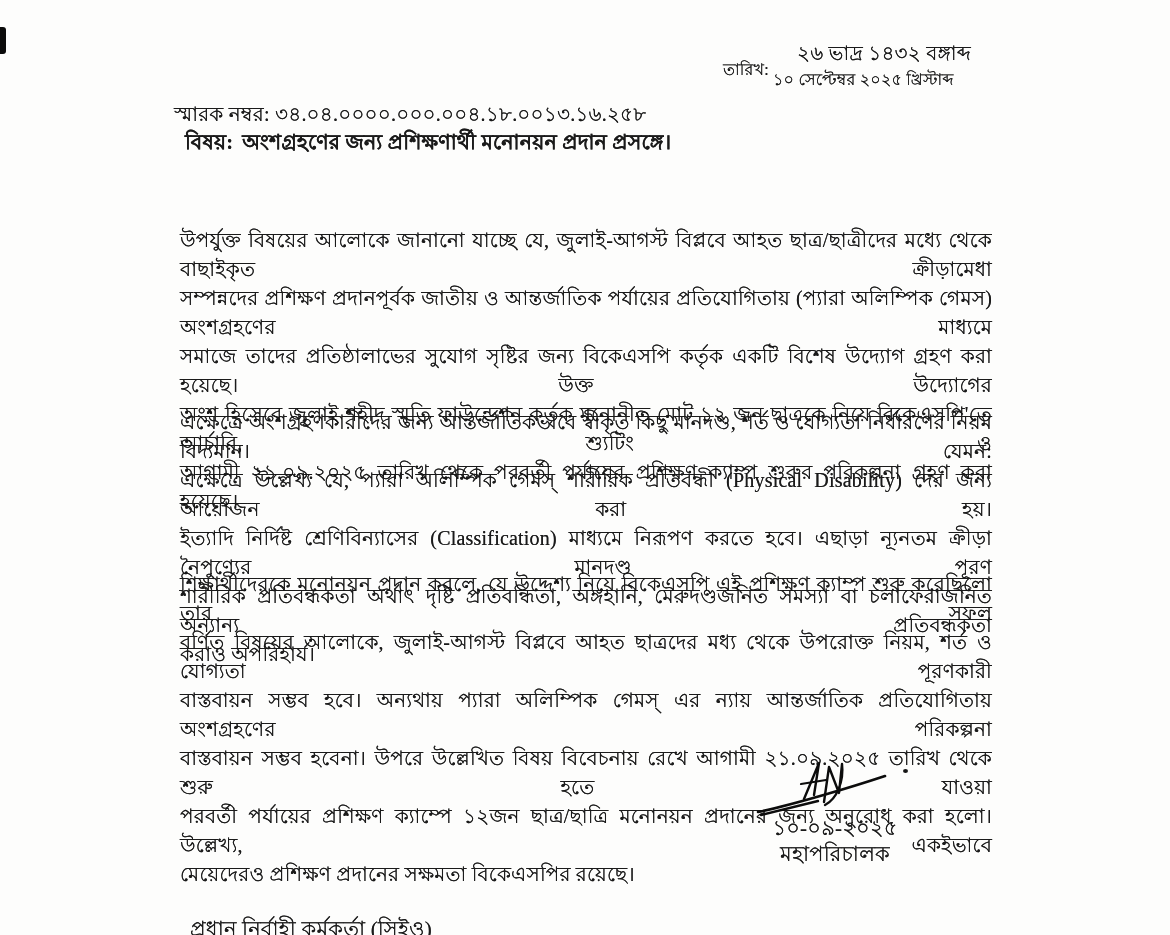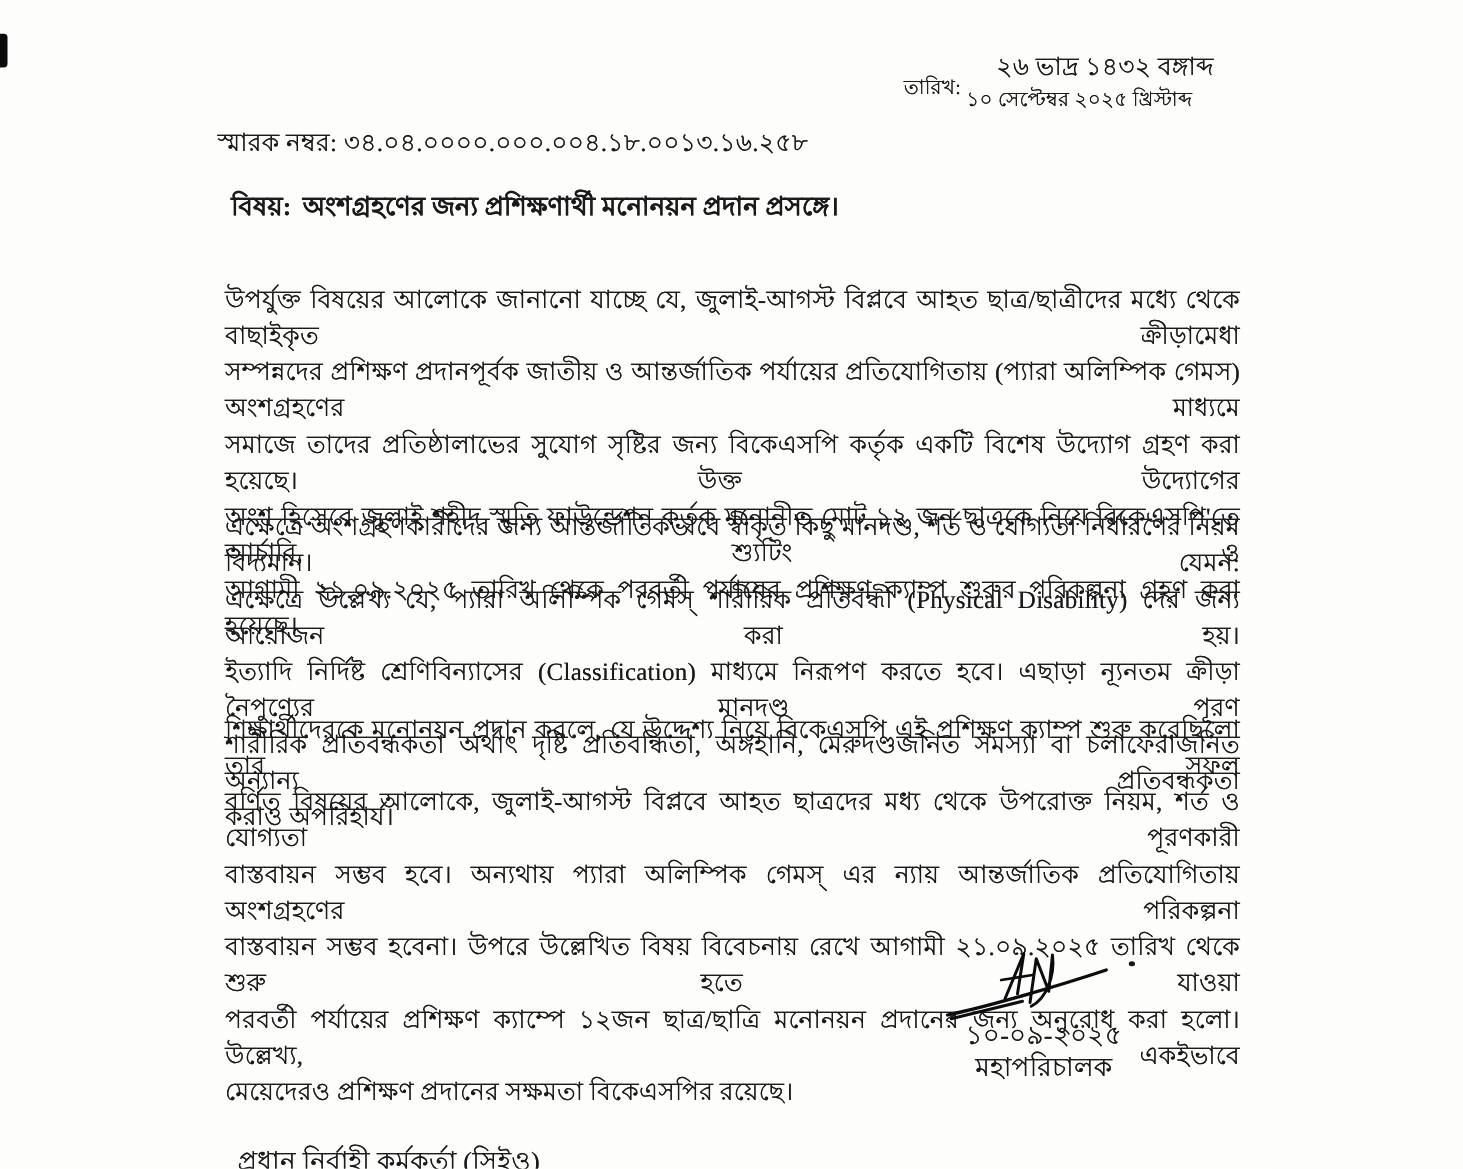--- a/index.html
+++ b/index.html
@@ -55,21 +55,20 @@
   }
   #subject-block {
     position: absolute;
     left: 185px; top: 126px;
     width: 790px;
     display: flex;
     align-items: flex-start;
     font-size: 20.5px;
     font-weight: 600;
     line-height: 33px;
-    margin-top: 24px;
   }
   #subject-label { margin-right: 9px; white-space: nowrap; }
   .para {
     position: absolute;
     left: 180px;
     width: 812px;
     font-size: 20px;
     line-height: 29px;
   }
   #para-1 { top: 226px; }

